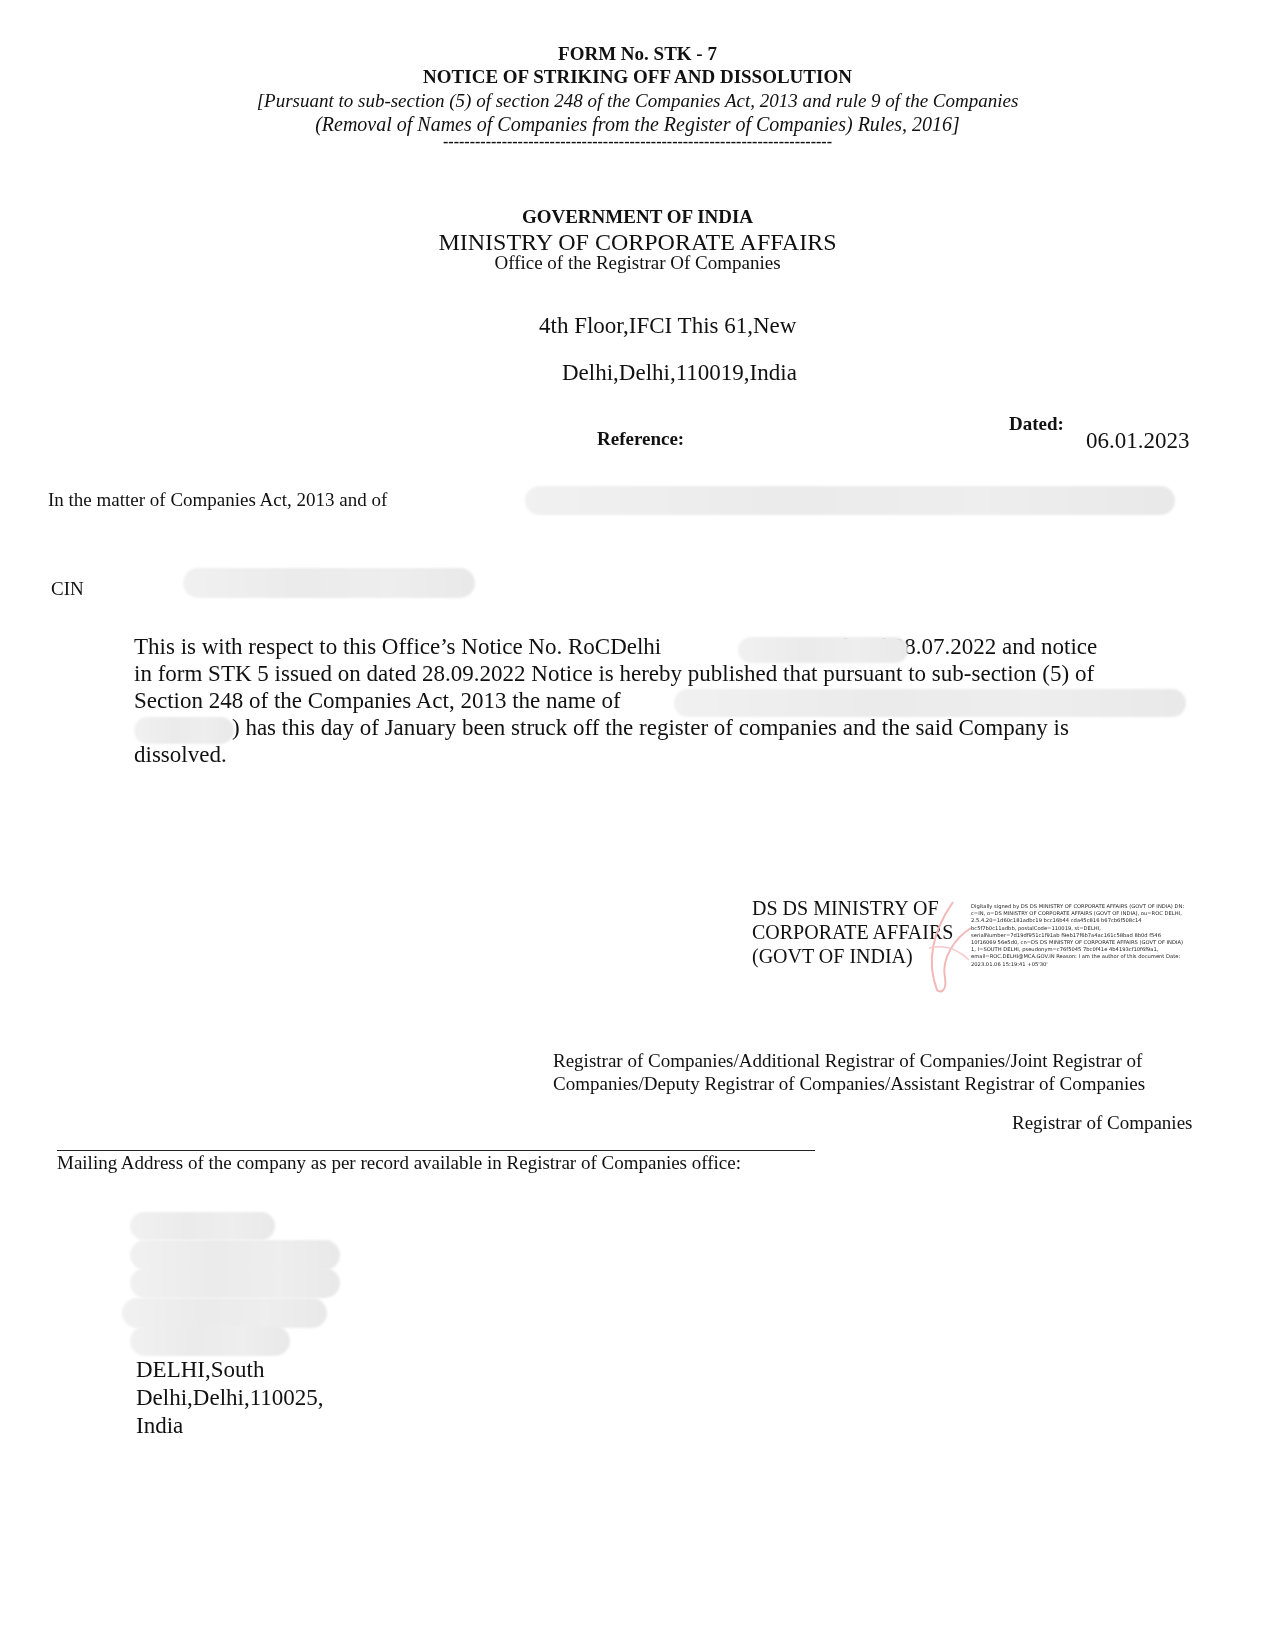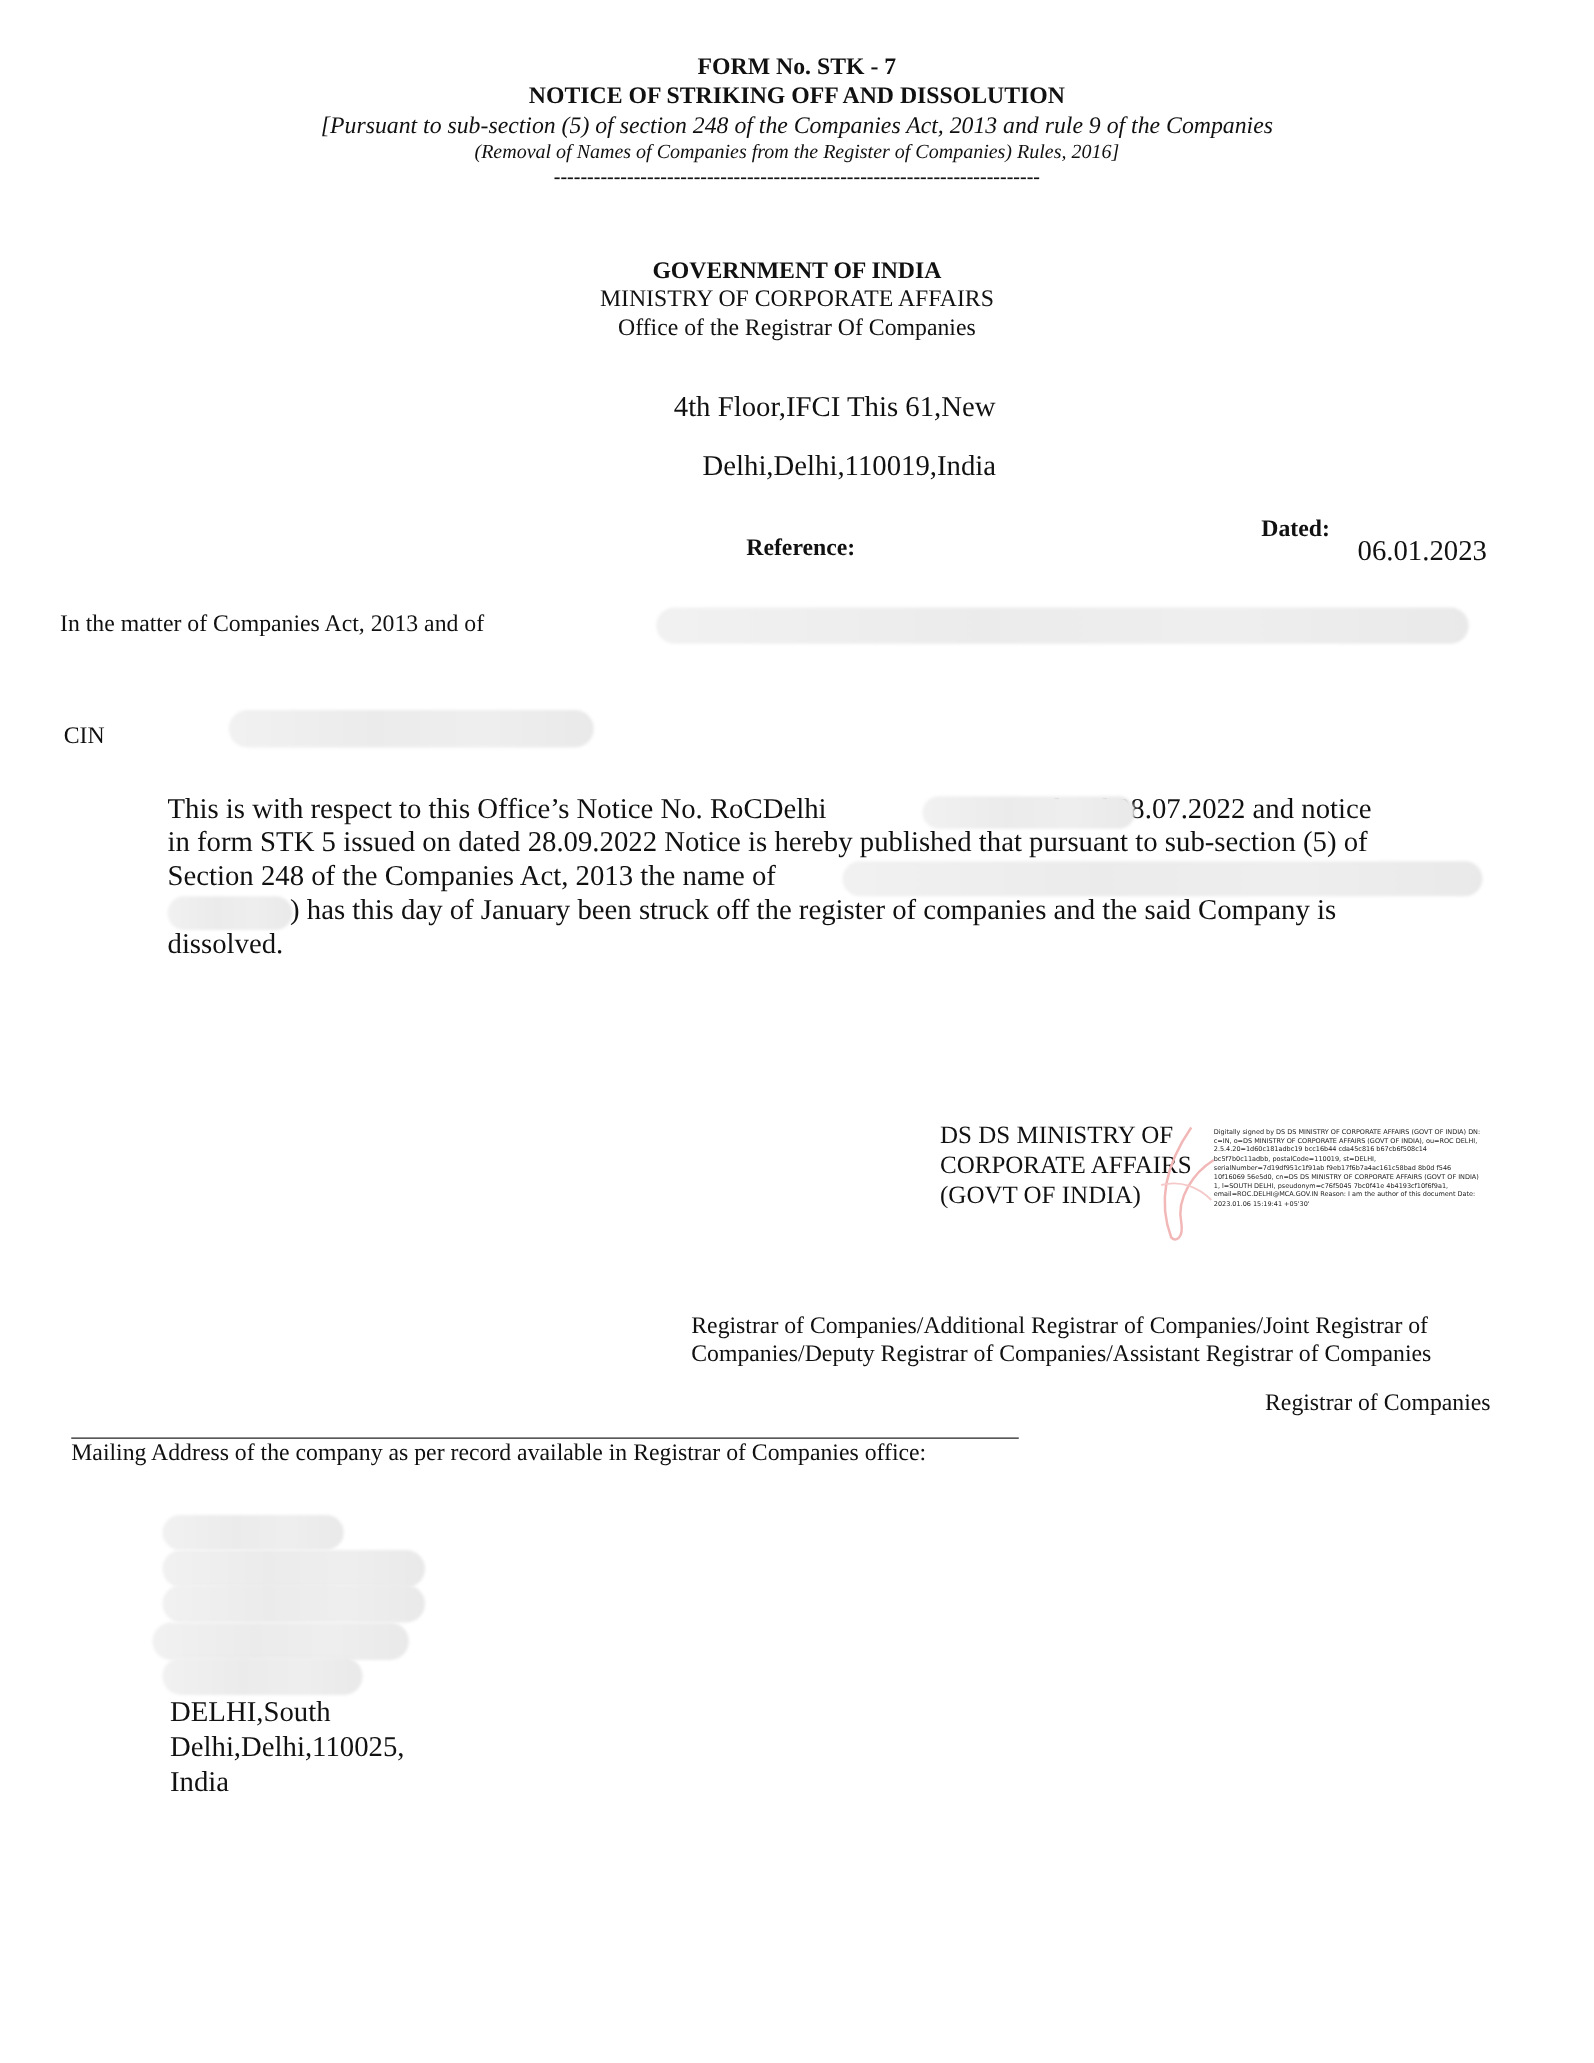--- a/index.html
+++ b/index.html
@@ -5,25 +5,25 @@
   html, body { margin:0; padding:0; background:#ffffff; }
   body { width:1275px; height:1650px; position:relative; overflow:hidden;
          font-family:"Liberation Serif", "DejaVu Serif", serif; color:#111; }
   .abs { position:absolute; white-space:nowrap; }
   .center { left:0; width:1275px; text-align:center; }
   .bold { font-weight:bold; }
 
   #form-no { top:43px; font-size:19px; font-weight:bold; }
   #form-title { top:66px; font-size:19px; font-weight:bold; }
   #pursuant-1 { top:90px; font-size:19px; font-style:italic; }
-  #pursuant-2 { top:113px; font-size:16px; font-style:italic; }
+  #pursuant-2 { top:113px; font-size:20px; font-style:italic; }
   #dash-line { top:133px; font-size:16px; letter-spacing:0px; }
 
   #gov { top:206px; font-size:19px; font-weight:bold; }
-  #ministry { top:229px; font-size:19px; }
+  #ministry { top:229px; font-size:24px; }
   #office { top:252px; font-size:19px; }
 
   #addr-1 { top:313px; left:539px; font-size:23px; }
   #addr-2 { top:360px; left:562px; font-size:23px; }
 
   #dated-label { top:413px; left:1009px; font-size:19px; font-weight:bold; }
   #dated-value { top:428px; left:1086px; font-size:23px; }
   #reference-label { top:428px; left:597px; font-size:19px; font-weight:bold; }
 
   #matter-label { top:489px; left:48px; font-size:19px; }

